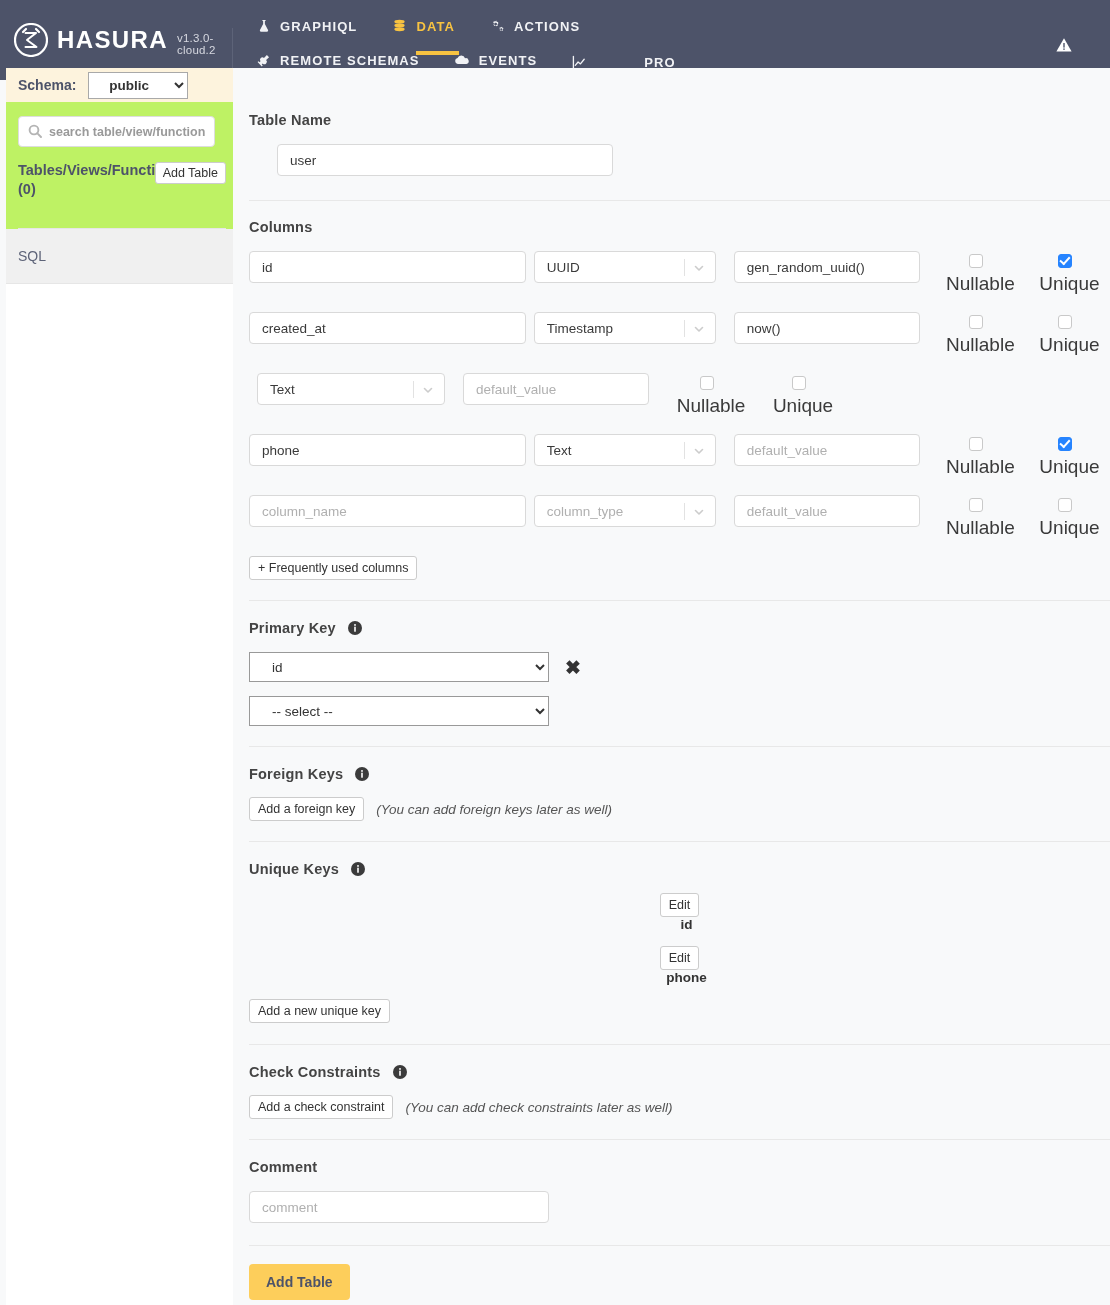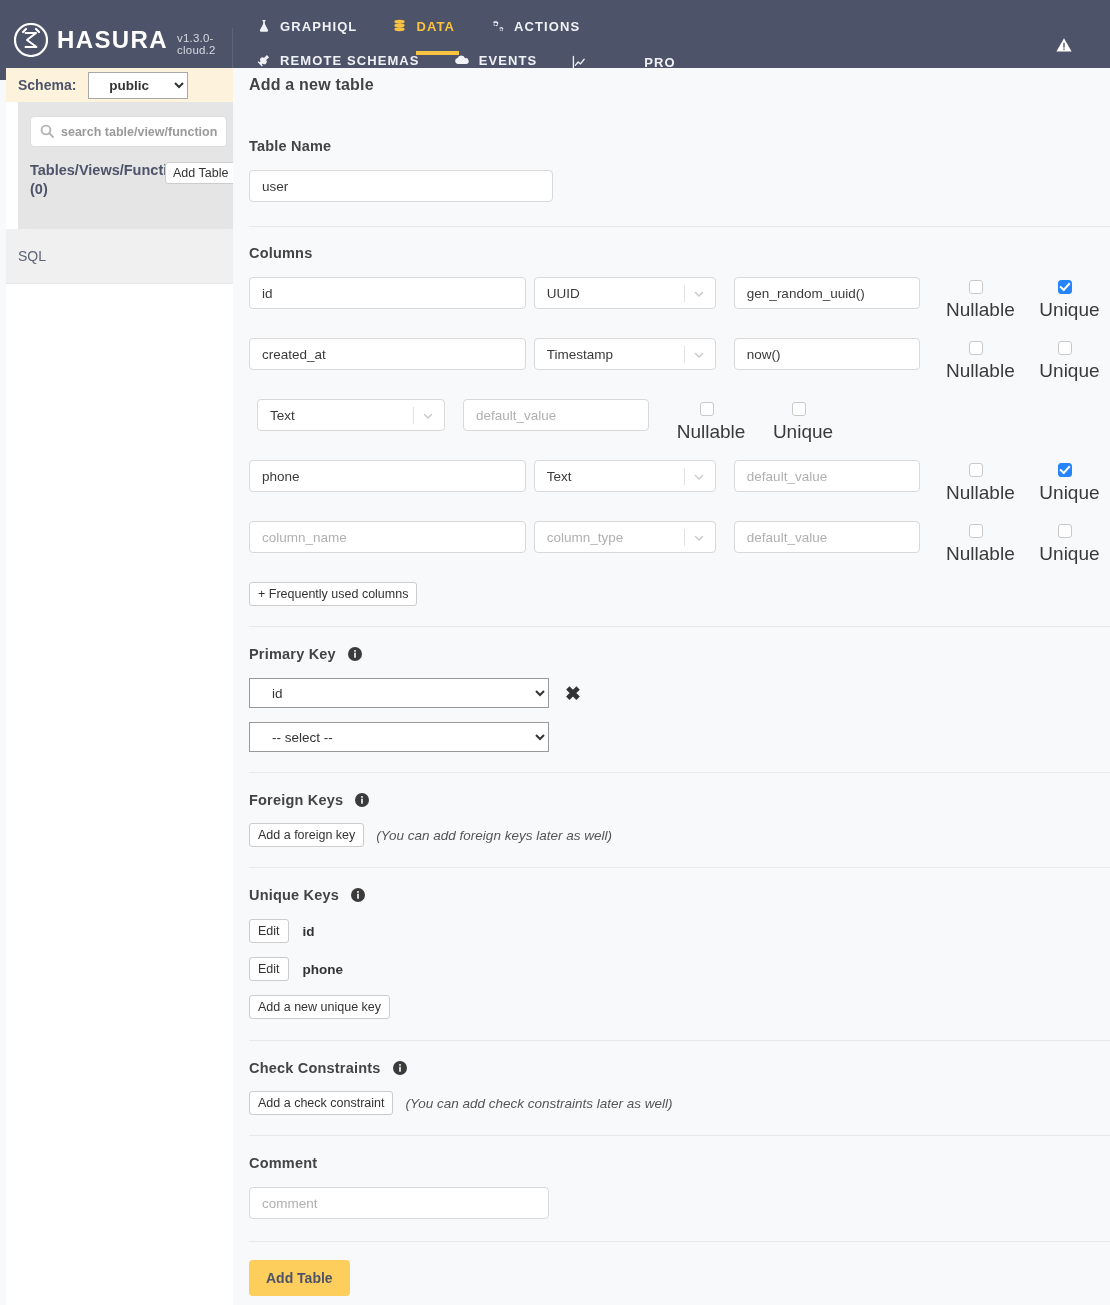--- a/index.html
+++ b/index.html
@@ -54,21 +54,21 @@
     padding: 0 0 0 12px; overflow:hidden;
   }
   .schema-label { font-size:14px; font-weight:bold; color:#4d5369; margin-right:12px; white-space:nowrap; }
   .schema-select {
     width:100px; height:27px; font-size:13.5px; font-weight:bold; color:#333;
     background:#fff; border:1px solid #a9a9a9;
     font-family:"Liberation Sans", sans-serif;
     padding-left:16px;
     appearance:auto;
   }
-  .sb-body { padding: 14px 12px 0 12px; background:#e5e5e5;margin-left:12px; }
+  .sb-body { padding: 14px 12px 0 12px; background:#bef264; }
   .search-wrap { position:relative; margin-bottom: 14px; }
   .search-input {
     width:197px; height:31px; border:1px solid #ddd; border-radius:4px;
     padding-left:30px; font-size:12.5px; font-weight:bold; color:#555;
     font-family:"Liberation Sans", sans-serif; outline:none; background:#fff;
   }
   .search-input::placeholder { color:#9a9a9a; font-weight:bold; }
   .search-icon { position:absolute; left:10px; top:8px; width:14px; height:14px; opacity:.55; }
   .sb-head { display:flex; align-items:flex-start; justify-content:space-between; }
   .sb-title { font-size:14.5px; font-weight:bold; color:#4d5369; line-height:19px; width:135px; }
@@ -137,21 +137,21 @@
 
   .nat-select {
     width:300px; height:30px; background:#fff; border:1px solid #999;
     font-size:13.5px; color:#333; padding-left:18px;
     font-family:"Liberation Sans", sans-serif; appearance:auto;
   }
   .pk-row { display:flex; align-items:center; margin-bottom:14px; }
   .pk-x {
     margin-left:16px; font-size:19px; color:#333; font-weight:bold; cursor:pointer; line-height:1;
   }
-  .uk-row { display:flex; align-items:center; margin-bottom:14px; }
+  .uk-row { display:flex; align-items:center; margin-bottom:14px;flex-direction:column; }
   .uk-name { font-size:13.5px; font-weight:bold; color:#333; margin-left:14px; }
 
   .btn-primary {
     background:#fdce5b; border:none; border-radius:4px;
     color:#4d5369; font-size:14px; font-weight:bold;
     padding:10px 17px; cursor:pointer; font-family:"Liberation Sans", sans-serif;
   }
 </style>
 </head>
 <body>
@@ -273,25 +273,24 @@
       <div class="sb-sep"></div>
     </div>
 
     <div class="sb-sql">
       <span>SQL</span>
     </div>
   </div>
 
   <div class="main">
 
-    <div class="page-title">Add a new table</div>
 
     <div class="section" style="padding-top:44px;">
       <div class="sec-label">Table Name</div>
-      <input class="txt-input" style="width: 304px; margin-top: 16px;" type="text" value="user">
+      <input class="txt-input" style="width: 336px; margin-top: 16px; margin-left: 28px;" type="text" value="user">
     </div>
     <div class="hr" style="margin-top:24px;"></div>
 
     <div class="section" style="padding-top:18px;">
       <div class="sec-label">Columns</div>
 
       <div style="margin-top:16px;">
 
         <div class="col-row">
           <input class="txt-input col-name" type="text" value="id" style="">

